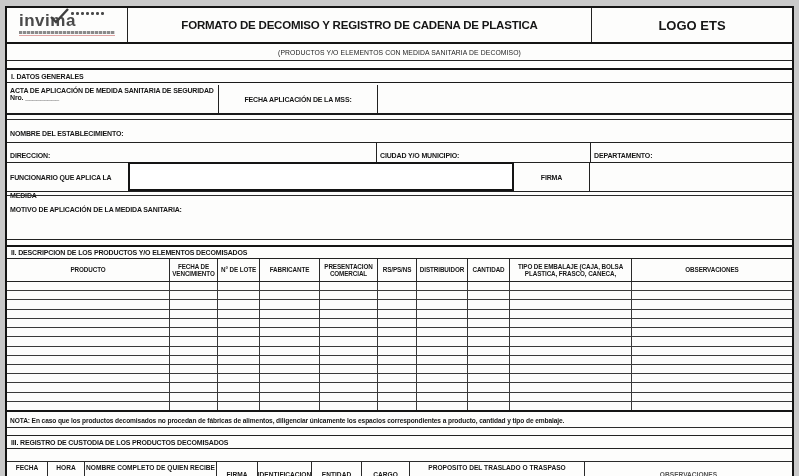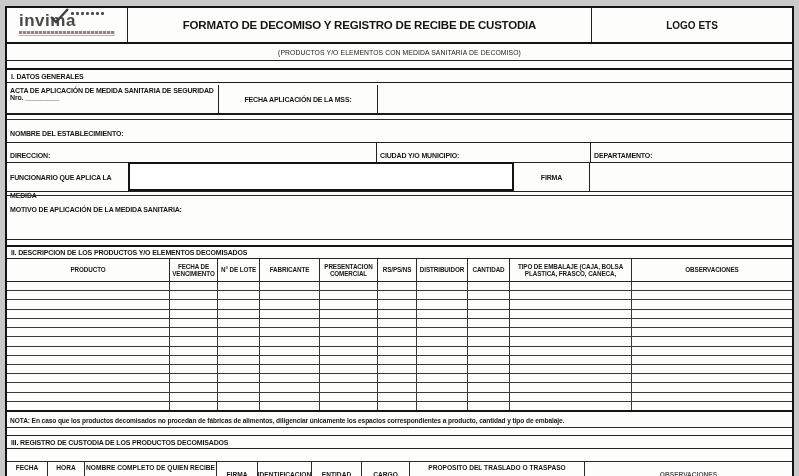--- a/index.html
+++ b/index.html
@@ -19,21 +19,21 @@
   .br { border-right:1.4px solid #222; }
   .lbl { font-size:7px; font-weight:bold; letter-spacing:-0.15px; }
 
   
   .hdr-row { top:0; height:36px; border-bottom:2px solid #141414; }
   .logo-cell { left:0; width:121px; border-right:1.4px solid #222; }
   .title-cell { left:121px; width:464px; border-right:1.4px solid #222;
     display:flex; align-items:center; justify-content:center; text-align:center; }
   .title-cell .t { font-size:11.5px; font-weight:bold; letter-spacing:-0.2px; }
   .ets-cell { left:585px; width:200px; display:flex; align-items:center; justify-content:center; }
-  .ets-cell .t { font-size:10px; font-weight:bold; }
+  .ets-cell .t { font-size:13px; font-weight:bold; }
 
   .logo { position:absolute; left:12px; top:4px; width:96px; height:27px; }
   .logo-word { font-size:17px; font-weight:bold; color:#4a4a4a; letter-spacing:0.5px; line-height:17px; }
   .logo-check { position:absolute; left:30px; top:-4px; width:20px; height:16px; }
   .logo-dots { position:absolute; left:52px; top:0px; width:2.5px; height:2.5px; border-radius:50%;
     background:#4a4a4a;
     box-shadow:5px 0 0 #4a4a4a, 10px 0 0 #4a4a4a, 15px 0 0 #4a4a4a, 20px 0 0 #4a4a4a,
                25px 0 0 #4a4a4a, 30px 0 0 #4a4a4a; }
   .logo-tagline { position:absolute; left:0; top:19px; width:96px; height:2.5px;
     background:repeating-linear-gradient(90deg,#8a8a8a 0 3px,#d7d7d7 3px 4px); }
@@ -112,21 +112,21 @@
         <span class="logo-word">invima</span>
         <svg class="logo-check" viewBox="0 0 20 16">
           <path d="M2 9 L7 14 L19 1" stroke="#3f3f3f" stroke-width="2.4" fill="none"></path>
         </svg>
         <div class="logo-dots"></div>
         <div class="logo-tagline"></div>
         <div class="logo-underline"></div>
       </div>
     </div>
     <div class="cell title-cell">
-      <div class="t">FORMATO DE  DECOMISO Y REGISTRO DE RECIBE DE CUSTODIA</div>
+      <div class="t">FORMATO DE  DECOMISO Y REGISTRO DE CADENA DE PLASTICA</div>
     </div>
     <div class="cell ets-cell">
       <div class="t">LOGO ETS</div>
     </div>
   </div>
 
   <div class="row sub-row">
     <div class="t">(PRODUCTOS Y/O ELEMENTOS CON MEDIDA SANITARIA DE DECOMISO)</div>
   </div>
 

